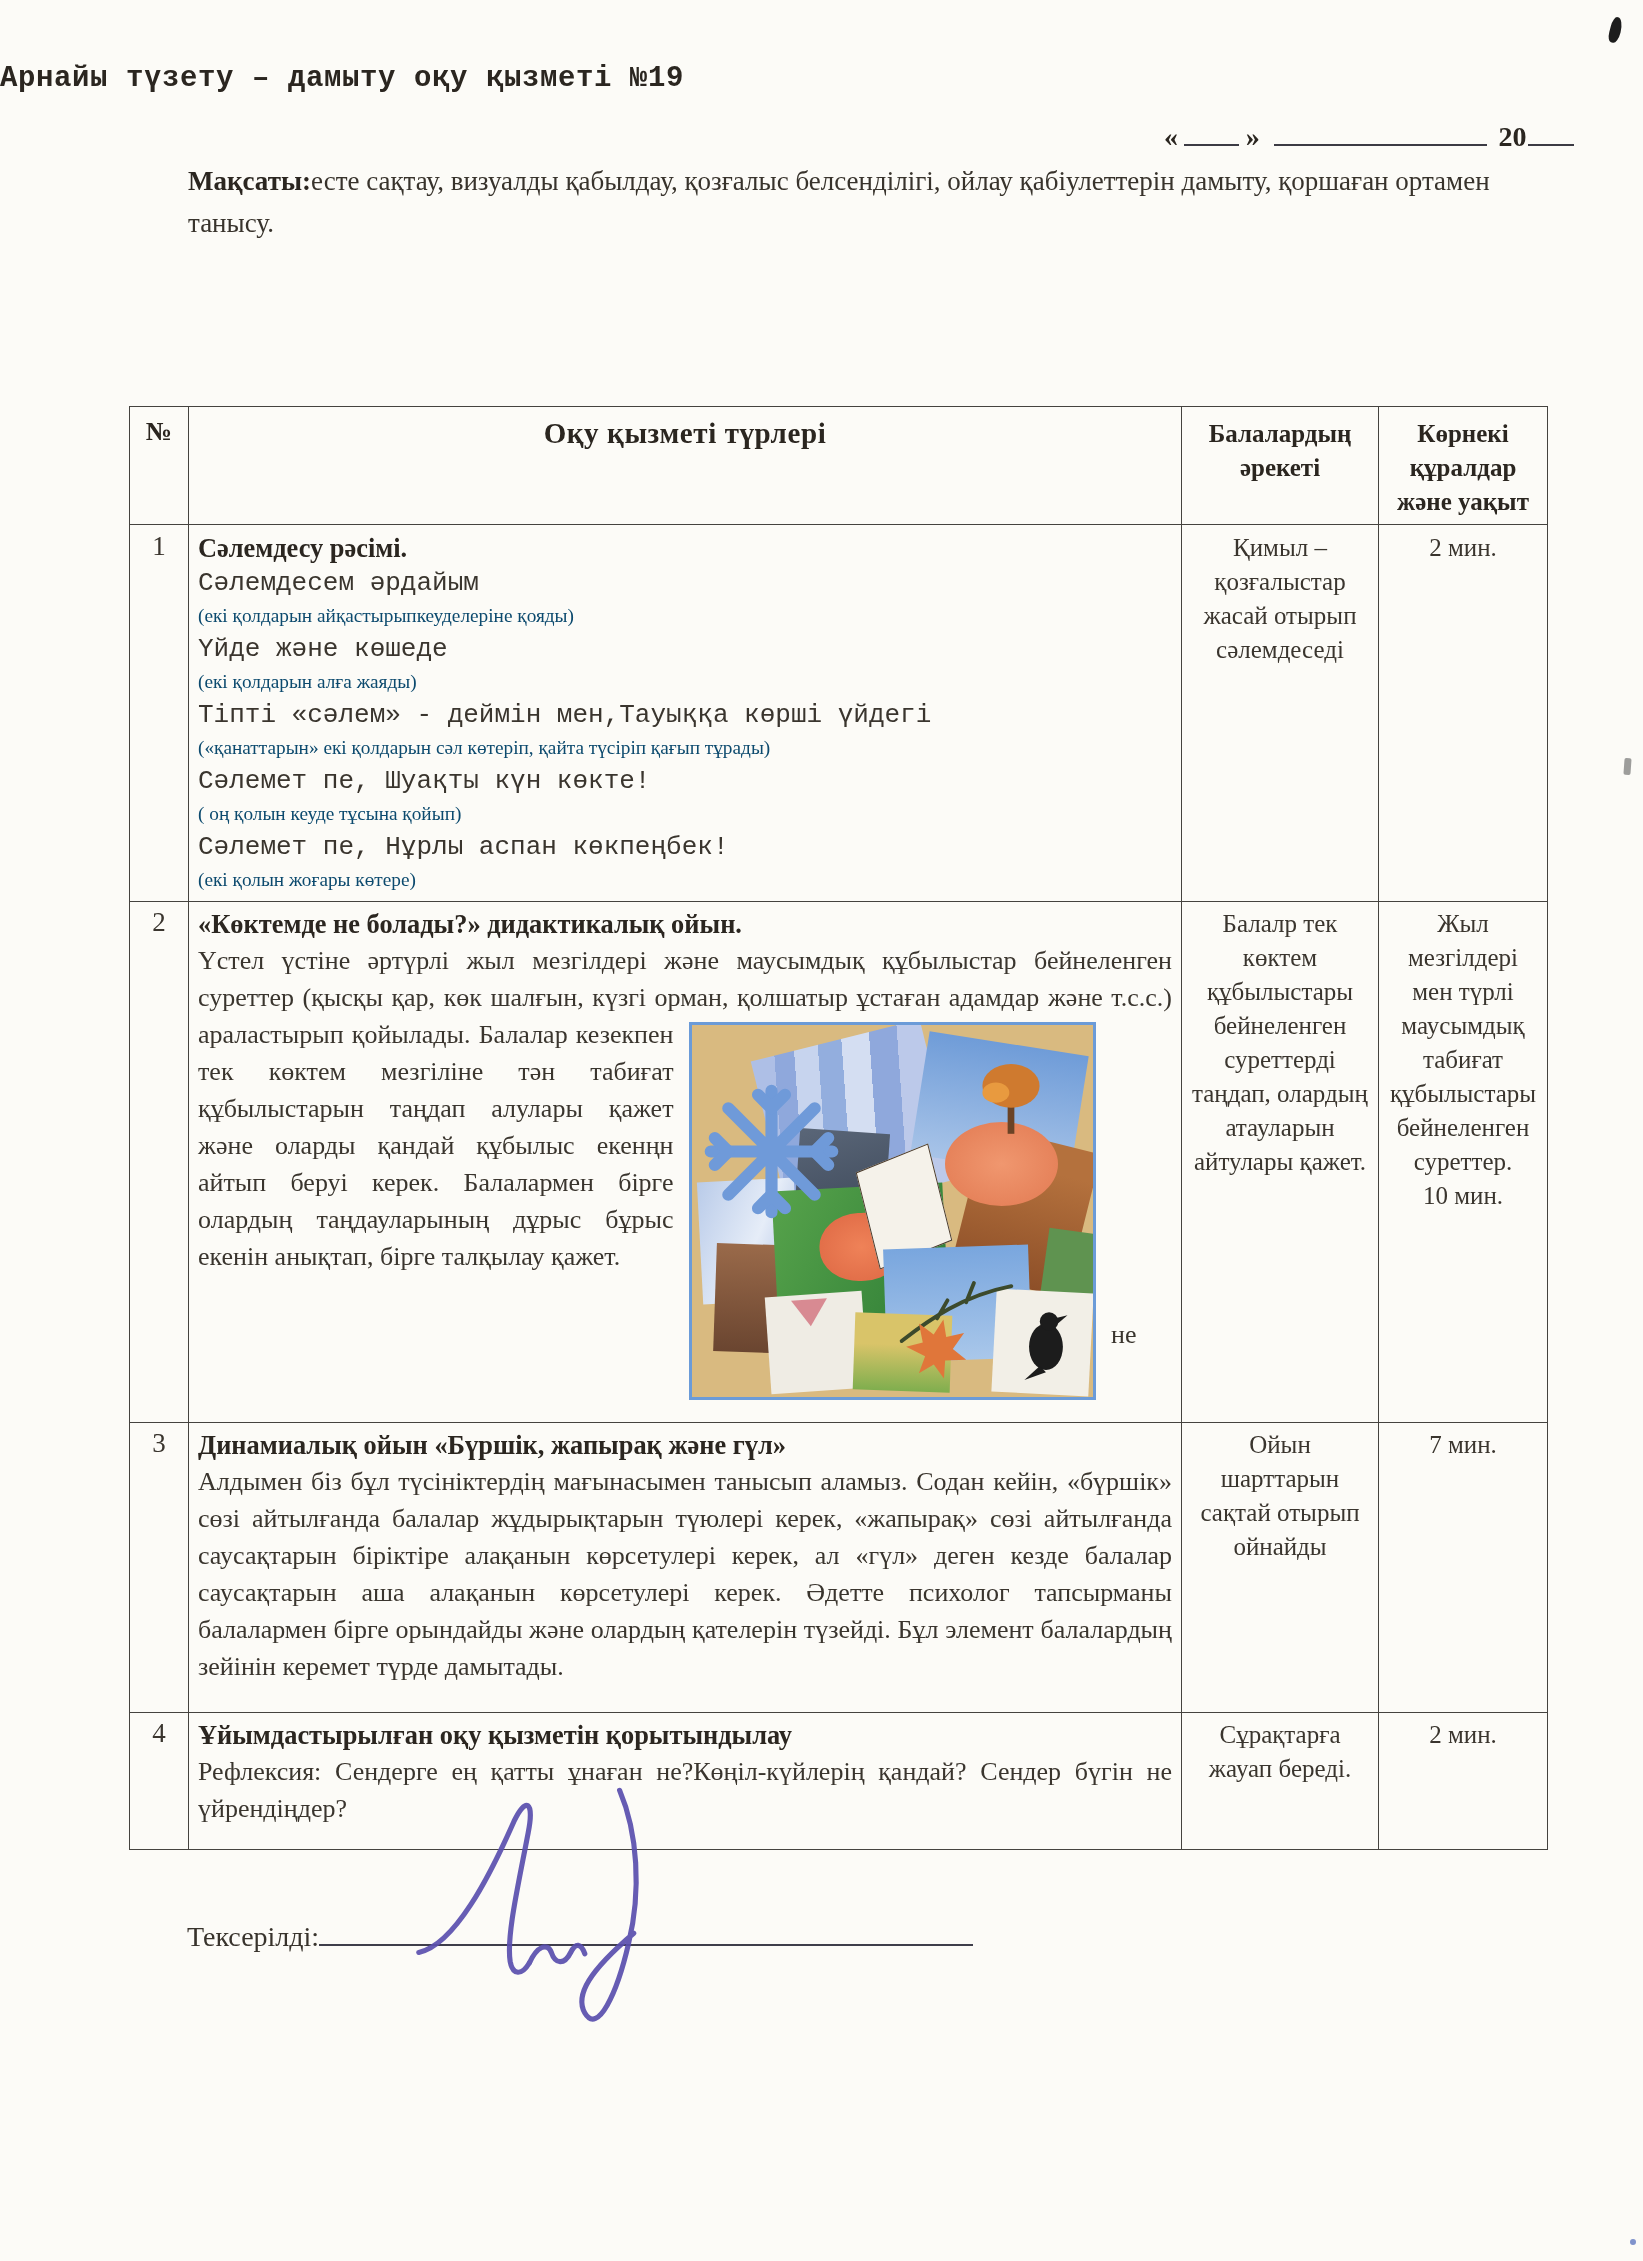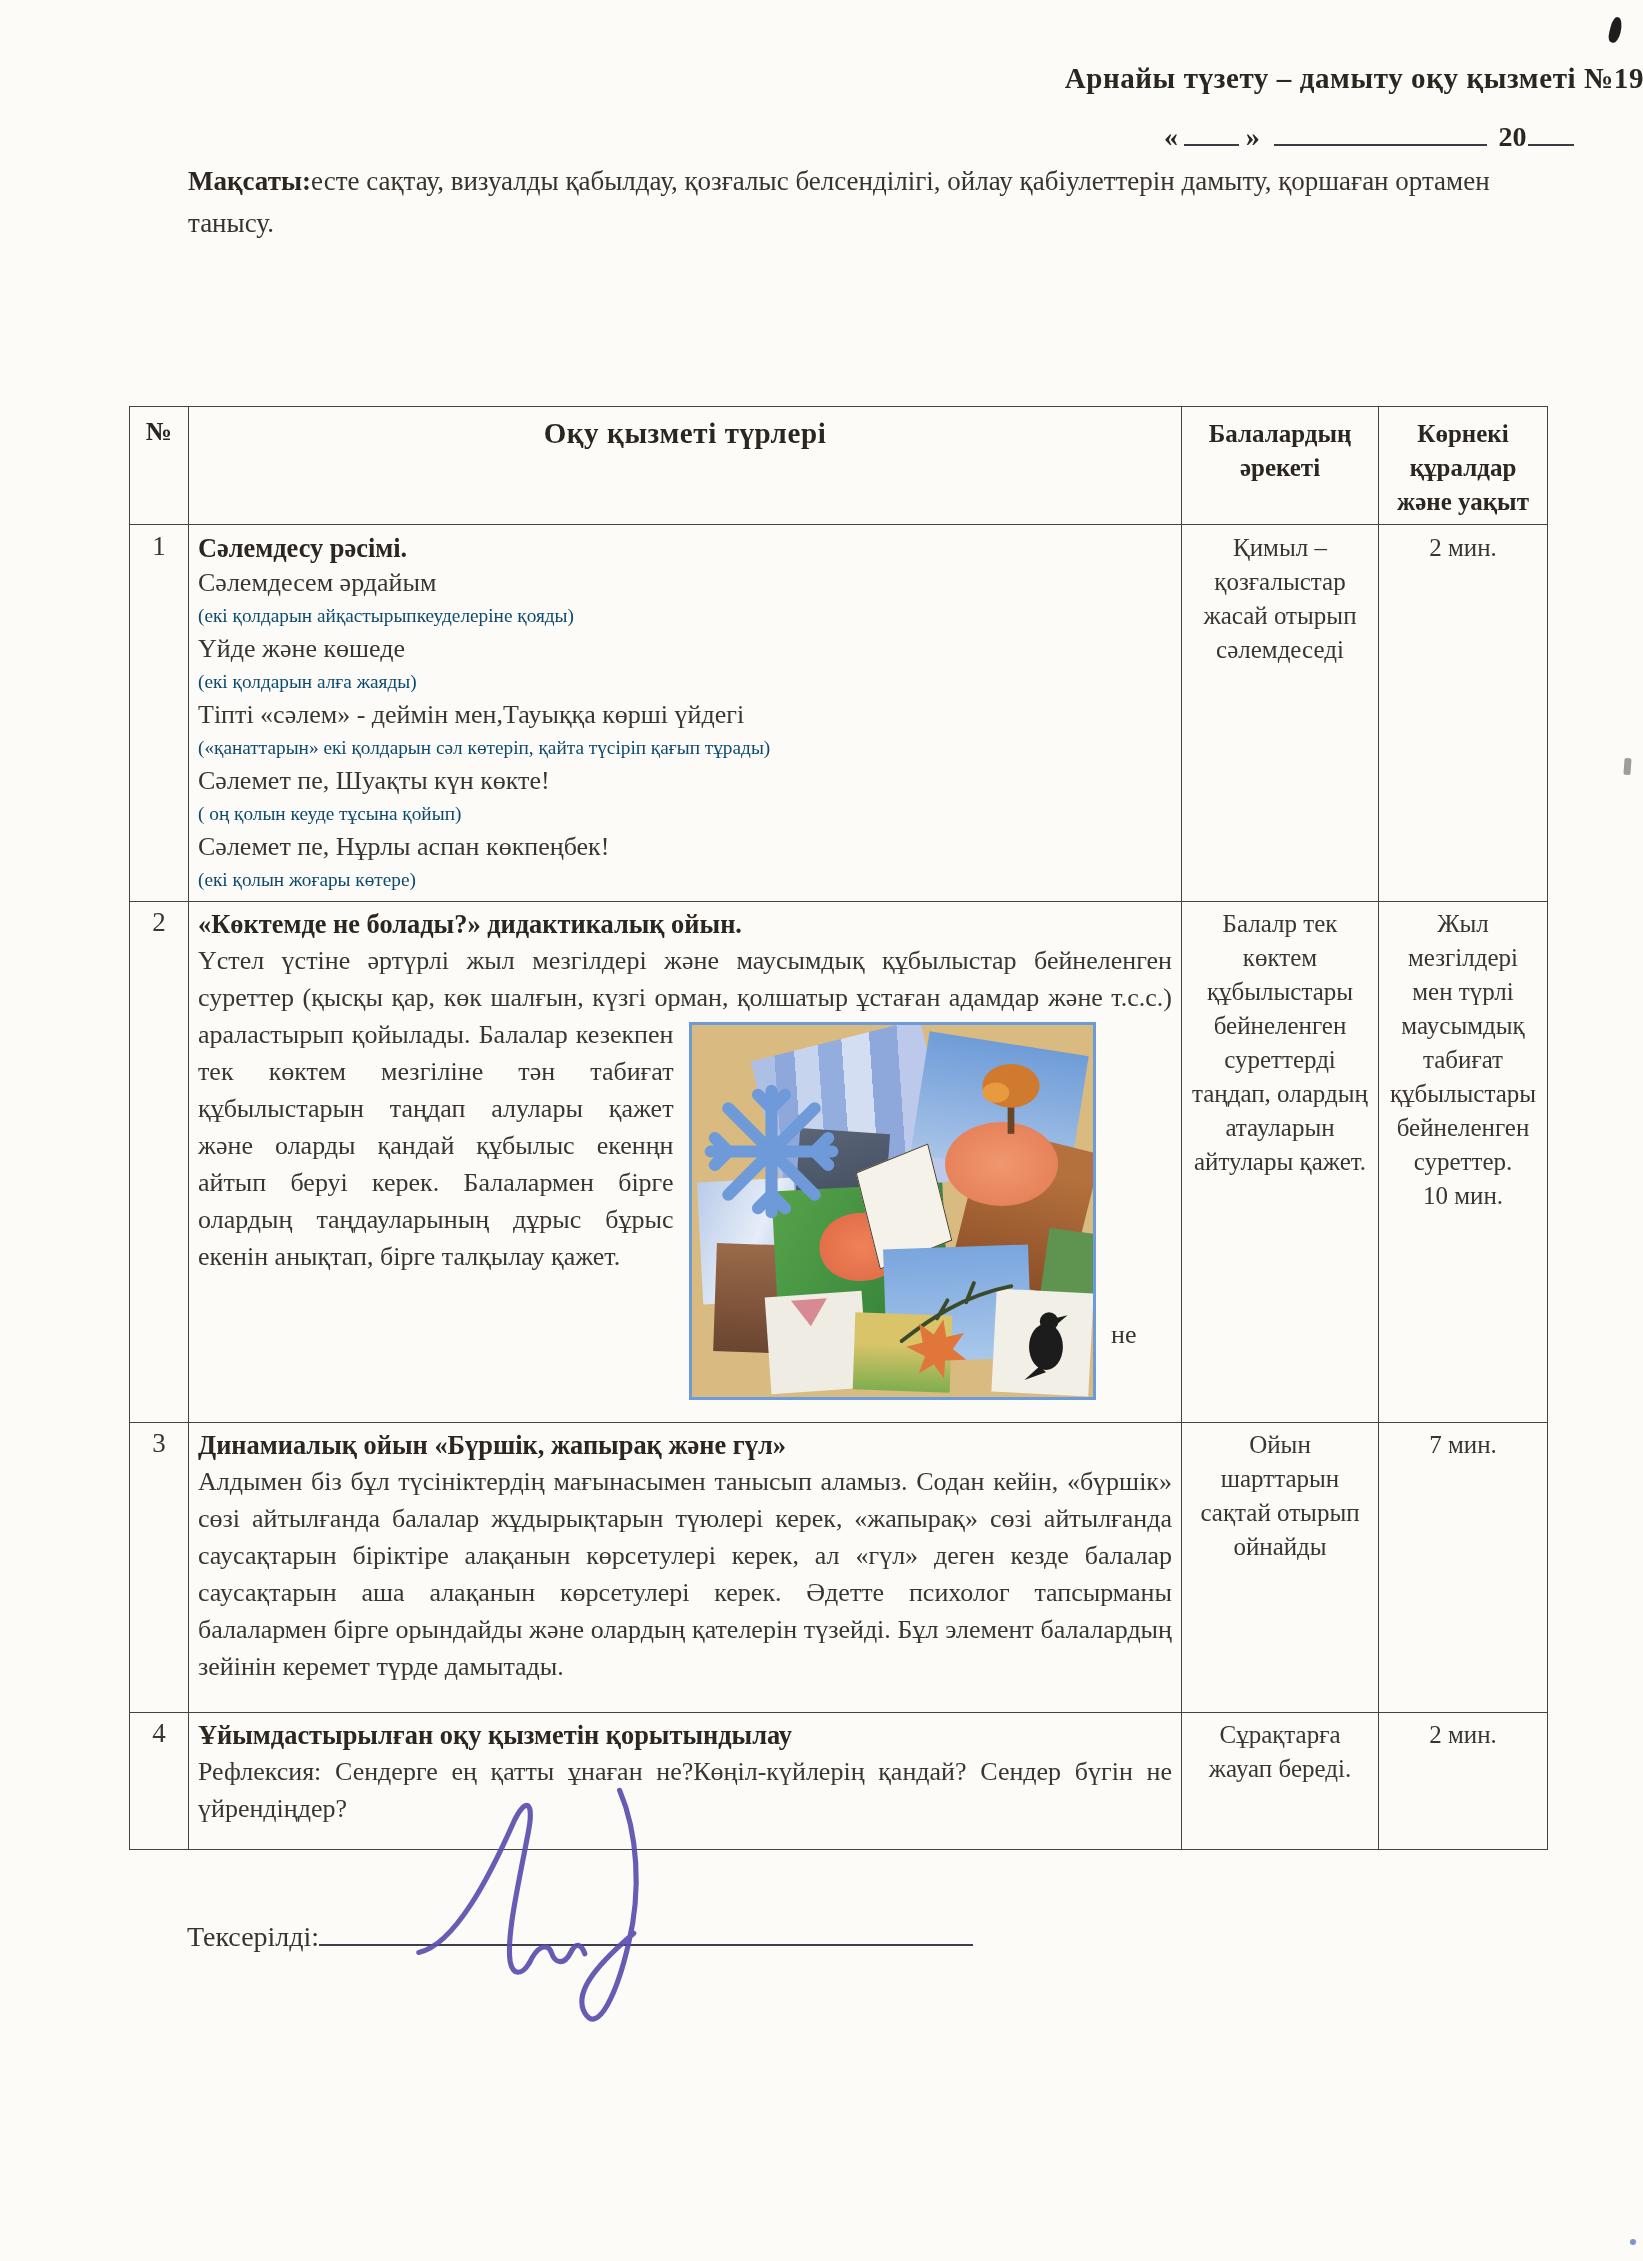--- a/index.html
+++ b/index.html
@@ -5,22 +5,23 @@
   html,body{margin:0;padding:0;background:#e8e8e8;}
   .page{
     position:relative; width:1644px; height:2261px; margin:0 auto;
     background:#fcfbf7; overflow:hidden;
     font-family:"Liberation Serif", serif; color:#38332c;
   }
   .b{font-weight:bold;color:#2b2620;}
   
   .doc-title{
     position:absolute; left:0; top:62px; width:100%;
-    text-align:right; font-size:29px; font-weight:bold; color:#2b2620;
+    text-align:left; font-size:29px; font-weight:bold; color:#2b2620;
     letter-spacing:0.6px;
+    font-family:Liberation Mono, monospace;
   }
   .date-line{
     position:absolute; left:1164px; top:121px;
     font-size:28px; font-weight:bold; color:#2b2620; white-space:nowrap;
   }
   .blank{display:inline-block; border-bottom:2.6px solid #3c3b44; vertical-align:baseline; height:22px;}
   .blank.d1{width:55px; margin:0 6.4px;}
   .blank.d2{width:213px; margin:0 11.6px 0 14px;}
   .blank.d3{width:46px; margin-left:1.3px;}
   .meta{
@@ -46,21 +47,21 @@
   table.plan thead tr{height:108px;}
   table.plan th{font-weight:bold; color:#2b2620; text-align:center; padding-top:10.3px;}
   th.h-num{font-size:26px;}
   th.h-main{font-size:29px; letter-spacing:0.6px;}
   th.h-side{font-size:25px; line-height:34px;margin-top:12px;}
   td.num{ text-align:center; font-size:27px; padding-top:6.4px;}
   td.main{ padding:6.4px 15.5px 6.4px 17px; position:relative;}
   td.side{ text-align:center; font-size:25px; line-height:34px; padding:7.7px 5.2px;}
   .row-title{font-weight:bold; color:#2b2620; font-size:26.4px; line-height:35px;}
   tr.r1{height:376px;} tr.r2{height:521px;} tr.r3{height:290px;} tr.r4{height:137px;}
-  .l-n{font-size:26px; line-height:34px;}
+  .l-n{font-size:26px; line-height:34px;font-family:Liberation Mono, monospace;}
   .l-s{font-size:19.3px; line-height:32px; color:#0c4a6e;}
   .para{font-size:26px; line-height:37px; text-align:justify;}
   
   .cg{
     float:right; display:block; position:relative;
     width:407px; height:378px; margin:6.4px 76px 3.9px 15.5px;
     background:#d9ba80; border:3.2px solid #6b9bd8; box-sizing:border-box;
     overflow:hidden;
   }
   .cp{position:absolute; display:block;}

